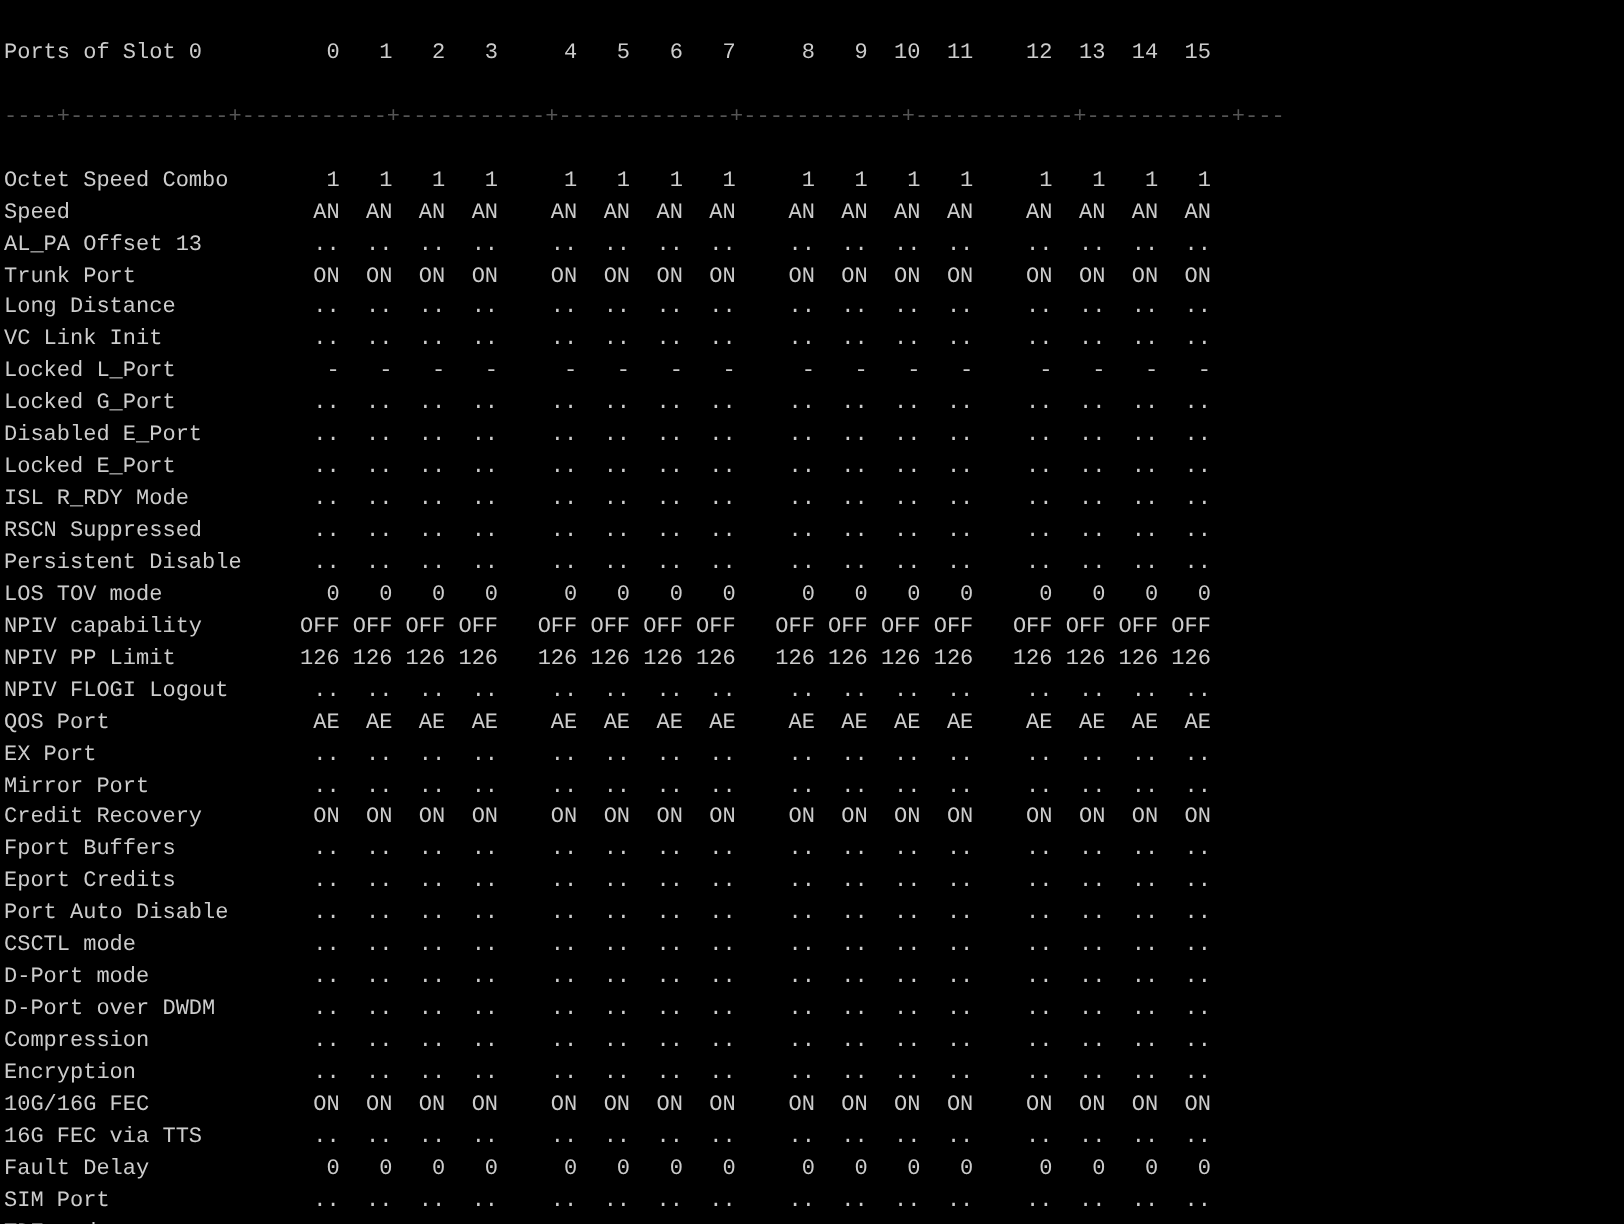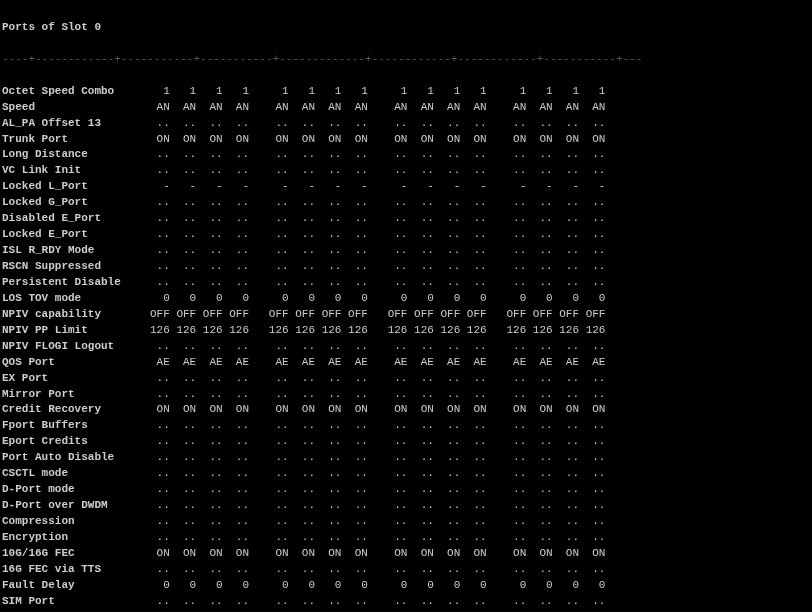--- a/index.html
+++ b/index.html
@@ -18,35 +18,34 @@
       line-height: 1.45;
     }
     .row {
       display: flex;
       flex-direction: row;
     }
     .col-label {
       width: 148px;
       min-width: 148px;
       color: #ccc;
-      font-weight: bold;
     }
     .col-data {
       flex: 1;
       color: #ccc;
     }
     .header-row {
       color: #fff;
     }
     .sep-row {
       color: #555;
     }
   </style>
 </head>
 <body>
 
 <div class="terminal">
 <div class="row header-row">
-  <span class="col-label">Ports of Slot 0</span>
+  <span class="col-label">Ports of Slot 0</span><span class="col-data">  0   1   2   3     4   5   6   7     8   9  10  11    12  13  14  15</span>
 </div>
 <div class="sep-row">----+------------+-----------+-----------+-------------+------------+------------+-----------+---</div>
 <div id="data-rows"><div class="row"><span class="col-label">Octet Speed Combo</span><span class="col-data">  1   1   1   1     1   1   1   1     1   1   1   1     1   1   1   1</span></div><div class="row"><span class="col-label">Speed</span><span class="col-data"> AN  AN  AN  AN    AN  AN  AN  AN    AN  AN  AN  AN    AN  AN  AN  AN</span></div><div class="row"><span class="col-label">AL_PA Offset 13</span><span class="col-data"> ..  ..  ..  ..    ..  ..  ..  ..    ..  ..  ..  ..    ..  ..  ..  ..</span></div><div class="row"><span class="col-label">Trunk Port</span><span class="col-data"> ON  ON  ON  ON    ON  ON  ON  ON    ON  ON  ON  ON    ON  ON  ON  ON</span></div><div class="row"><span class="col-label">Long Distance</span><span class="col-data"> ..  ..  ..  ..    ..  ..  ..  ..    ..  ..  ..  ..    ..  ..  ..  ..</span></div><div class="row"><span class="col-label">VC Link Init</span><span class="col-data"> ..  ..  ..  ..    ..  ..  ..  ..    ..  ..  ..  ..    ..  ..  ..  ..</span></div><div class="row"><span class="col-label">Locked L_Port</span><span class="col-data">  -   -   -   -     -   -   -   -     -   -   -   -     -   -   -   -</span></div><div class="row"><span class="col-label">Locked G_Port</span><span class="col-data"> ..  ..  ..  ..    ..  ..  ..  ..    ..  ..  ..  ..    ..  ..  ..  ..</span></div><div class="row"><span class="col-label">Disabled E_Port</span><span class="col-data"> ..  ..  ..  ..    ..  ..  ..  ..    ..  ..  ..  ..    ..  ..  ..  ..</span></div><div class="row"><span class="col-label">Locked E_Port</span><span class="col-data"> ..  ..  ..  ..    ..  ..  ..  ..    ..  ..  ..  ..    ..  ..  ..  ..</span></div><div class="row"><span class="col-label">ISL R_RDY Mode</span><span class="col-data"> ..  ..  ..  ..    ..  ..  ..  ..    ..  ..  ..  ..    ..  ..  ..  ..</span></div><div class="row"><span class="col-label">RSCN Suppressed</span><span class="col-data"> ..  ..  ..  ..    ..  ..  ..  ..    ..  ..  ..  ..    ..  ..  ..  ..</span></div><div class="row"><span class="col-label">Persistent Disable</span><span class="col-data"> ..  ..  ..  ..    ..  ..  ..  ..    ..  ..  ..  ..    ..  ..  ..  ..</span></div><div class="row"><span class="col-label">LOS TOV mode</span><span class="col-data">  0   0   0   0     0   0   0   0     0   0   0   0     0   0   0   0</span></div><div class="row"><span class="col-label">NPIV capability</span><span class="col-data">OFF OFF OFF OFF   OFF OFF OFF OFF   OFF OFF OFF OFF   OFF OFF OFF OFF</span></div><div class="row"><span class="col-label">NPIV PP Limit</span><span class="col-data">126 126 126 126   126 126 126 126   126 126 126 126   126 126 126 126</span></div><div class="row"><span class="col-label">NPIV FLOGI Logout</span><span class="col-data"> ..  ..  ..  ..    ..  ..  ..  ..    ..  ..  ..  ..    ..  ..  ..  ..</span></div><div class="row"><span class="col-label">QOS Port</span><span class="col-data"> AE  AE  AE  AE    AE  AE  AE  AE    AE  AE  AE  AE    AE  AE  AE  AE</span></div><div class="row"><span class="col-label">EX Port</span><span class="col-data"> ..  ..  ..  ..    ..  ..  ..  ..    ..  ..  ..  ..    ..  ..  ..  ..</span></div><div class="row"><span class="col-label">Mirror Port</span><span class="col-data"> ..  ..  ..  ..    ..  ..  ..  ..    ..  ..  ..  ..    ..  ..  ..  ..</span></div><div class="row"><span class="col-label">Credit Recovery</span><span class="col-data"> ON  ON  ON  ON    ON  ON  ON  ON    ON  ON  ON  ON    ON  ON  ON  ON</span></div><div class="row"><span class="col-label">Fport Buffers</span><span class="col-data"> ..  ..  ..  ..    ..  ..  ..  ..    ..  ..  ..  ..    ..  ..  ..  ..</span></div><div class="row"><span class="col-label">Eport Credits</span><span class="col-data"> ..  ..  ..  ..    ..  ..  ..  ..    ..  ..  ..  ..    ..  ..  ..  ..</span></div><div class="row"><span class="col-label">Port Auto Disable</span><span class="col-data"> ..  ..  ..  ..    ..  ..  ..  ..    ..  ..  ..  ..    ..  ..  ..  ..</span></div><div class="row"><span class="col-label">CSCTL mode</span><span class="col-data"> ..  ..  ..  ..    ..  ..  ..  ..    ..  ..  ..  ..    ..  ..  ..  ..</span></div><div class="row"><span class="col-label">D-Port mode</span><span class="col-data"> ..  ..  ..  ..    ..  ..  ..  ..    ..  ..  ..  ..    ..  ..  ..  ..</span></div><div class="row"><span class="col-label">D-Port over DWDM</span><span class="col-data"> ..  ..  ..  ..    ..  ..  ..  ..    ..  ..  ..  ..    ..  ..  ..  ..</span></div><div class="row"><span class="col-label">Compression</span><span class="col-data"> ..  ..  ..  ..    ..  ..  ..  ..    ..  ..  ..  ..    ..  ..  ..  ..</span></div><div class="row"><span class="col-label">Encryption</span><span class="col-data"> ..  ..  ..  ..    ..  ..  ..  ..    ..  ..  ..  ..    ..  ..  ..  ..</span></div><div class="row"><span class="col-label">10G/16G FEC</span><span class="col-data"> ON  ON  ON  ON    ON  ON  ON  ON    ON  ON  ON  ON    ON  ON  ON  ON</span></div><div class="row"><span class="col-label">16G FEC via TTS</span><span class="col-data"> ..  ..  ..  ..    ..  ..  ..  ..    ..  ..  ..  ..    ..  ..  ..  ..</span></div><div class="row"><span class="col-label">Fault Delay</span><span class="col-data">  0   0   0   0     0   0   0   0     0   0   0   0     0   0   0   0</span></div><div class="row"><span class="col-label">SIM Port</span><span class="col-data"> ..  ..  ..  ..    ..  ..  ..  ..    ..  ..  ..  ..    ..  ..  ..  ..</span></div><div class="row"><span class="col-label">TDZ mode</span><span class="col-data"> ..  ..  ..  ..    ..  ..  ..  ..    ..  ..  ..  ..    ..  ..  ..  ..</span></div></div>
 </div>
 
 </body></html>

